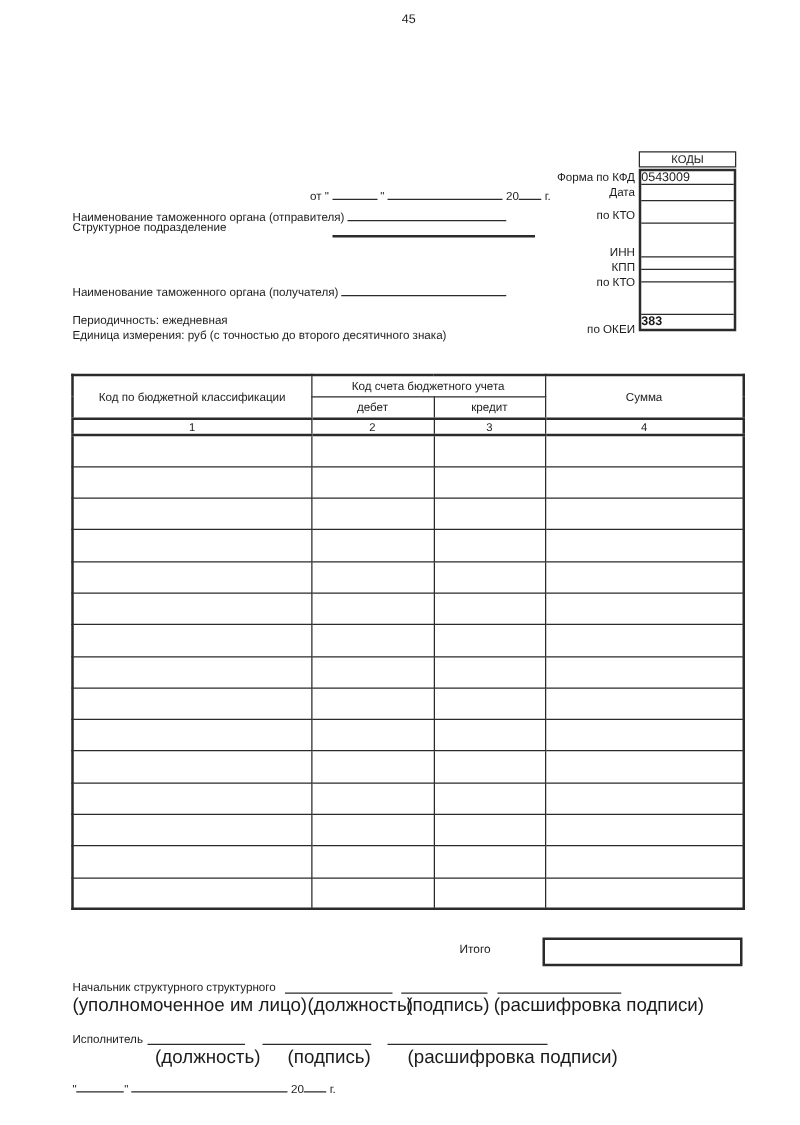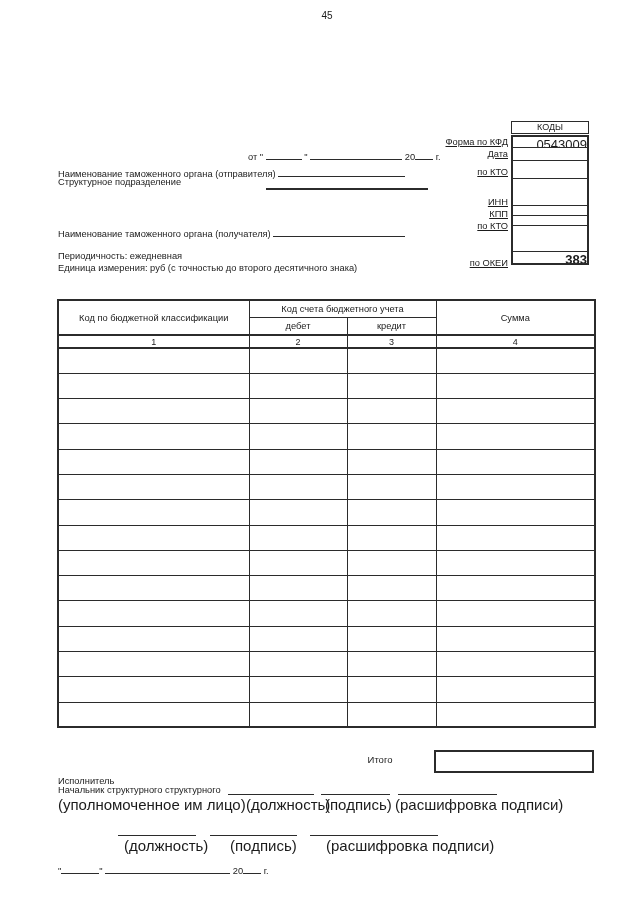--- a/index.html
+++ b/index.html
@@ -25,23 +25,23 @@
   #title { left:0; top:92px; width:614px; text-align:center; }
   #title .t1 { font-size:14px; font-weight:bold; letter-spacing:.4px; line-height:15px; }
   #title .t2 { font-size:12.5px; font-weight:bold; line-height:15px; }
 
   
   #codes-head {
     left:511px; top:121px; width:78px; height:13px;
     border:1.5px solid #2b2b2b; text-align:center; font-size:9px; line-height:11px;
   }
   #codes-body { left:511px; top:135px; width:78px; border:2px solid #2b2b2b; }
-  #codes-body .cell { border-bottom:1px solid #2b2b2b; text-align:right; font-size:13px; overflow:hidden; }
+  #codes-body .cell { border-bottom:1px solid #2b2b2b; text-align:left; font-size:10px; overflow:hidden; }
   #codes-body .cell:last-child { border-bottom:none;font-weight:bold; }
-  .clabel { right:132px; text-align:center; font-size:9.3px; white-space:nowrap;text-decoration:underline; }
+  .clabel { right:132px; text-align:center; font-size:9.3px; white-space:nowrap; }
 
   
   #main-table {
     position:absolute; left:57px; top:299px; width:537px;
     border-collapse:collapse; table-layout:fixed; border:2px solid #2b2b2b;
   }
   #main-table th, #main-table td {
     border:1px solid #2b2b2b; font-weight:normal; font-size:9.3px;
     text-align:center; vertical-align:middle; padding:0;
   }
@@ -228,21 +228,21 @@
   <div class="abs lbl" style="left:58px; top:785px">Начальник структурного  структурного</div>
   <div class="hline" style="left:228px; top:794px; width:86px; height:1px"></div>
   <div class="hline" style="left:321px; top:794px; width:69px; height:1px"></div>
   <div class="hline" style="left:398px; top:794px; width:99px; height:1px"></div>
 
   <div class="abs small" style="left:58px; top:800px">(уполномоченное им лицо)</div>
   <div class="abs small" style="left:246px; top:800px">(должность)</div>
   <div class="abs small" style="left:325px; top:800px">(подпись)</div>
   <div class="abs small" style="left:395px; top:800px">(расшифровка подписи)</div>
 
-  <div class="abs lbl" style="left:58px; top:776px">Исполнитель</div>
+  <div class="abs lbl" style="left:58px; top:826px">Исполнитель</div>
   <div class="hline" style="left:118px; top:835px; width:78px; height:1px"></div>
   <div class="hline" style="left:210px; top:835px; width:87px; height:1px"></div>
   <div class="hline" style="left:310px; top:835px; width:128px; height:1px"></div>
 
   <div class="abs small" style="left:124px; top:841px">(должность)</div>
   <div class="abs small" style="left:230px; top:841px">(подпись)</div>
   <div class="abs small" style="left:326px; top:841px">(расшифровка подписи)</div>
 
   <div class="abs lbl" style="left:58px; top:864px">
     <span>"</span><span class="ul" style="width:38px"></span><span>"</span>

